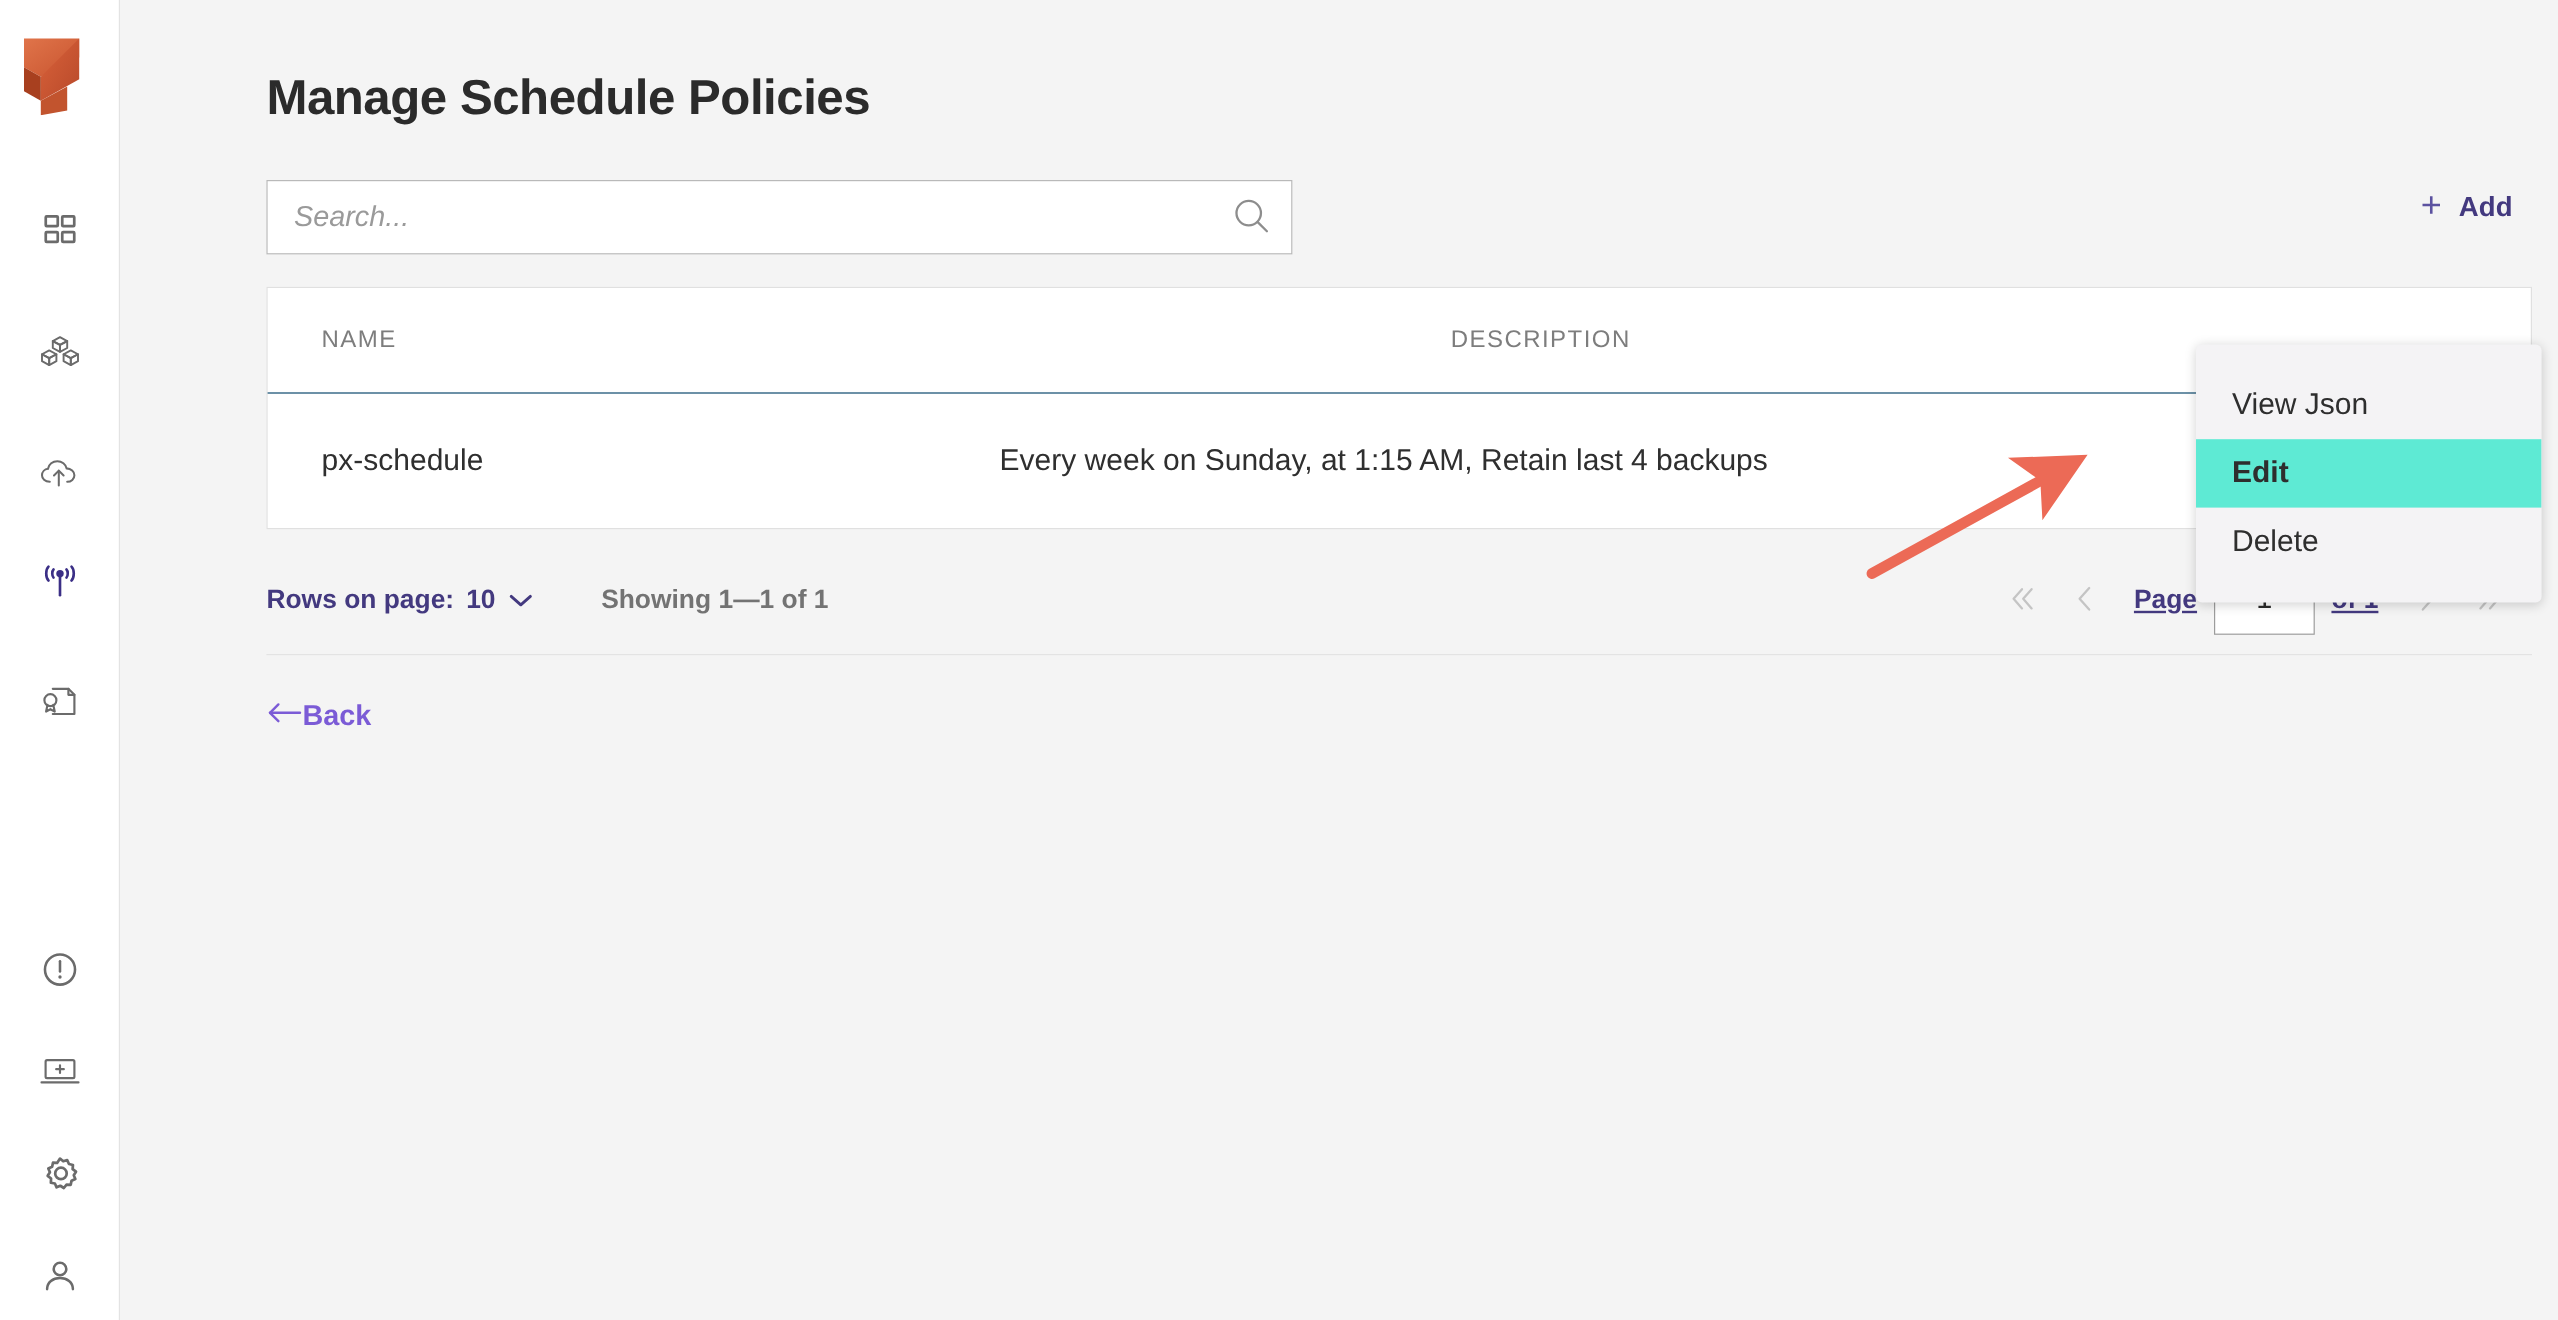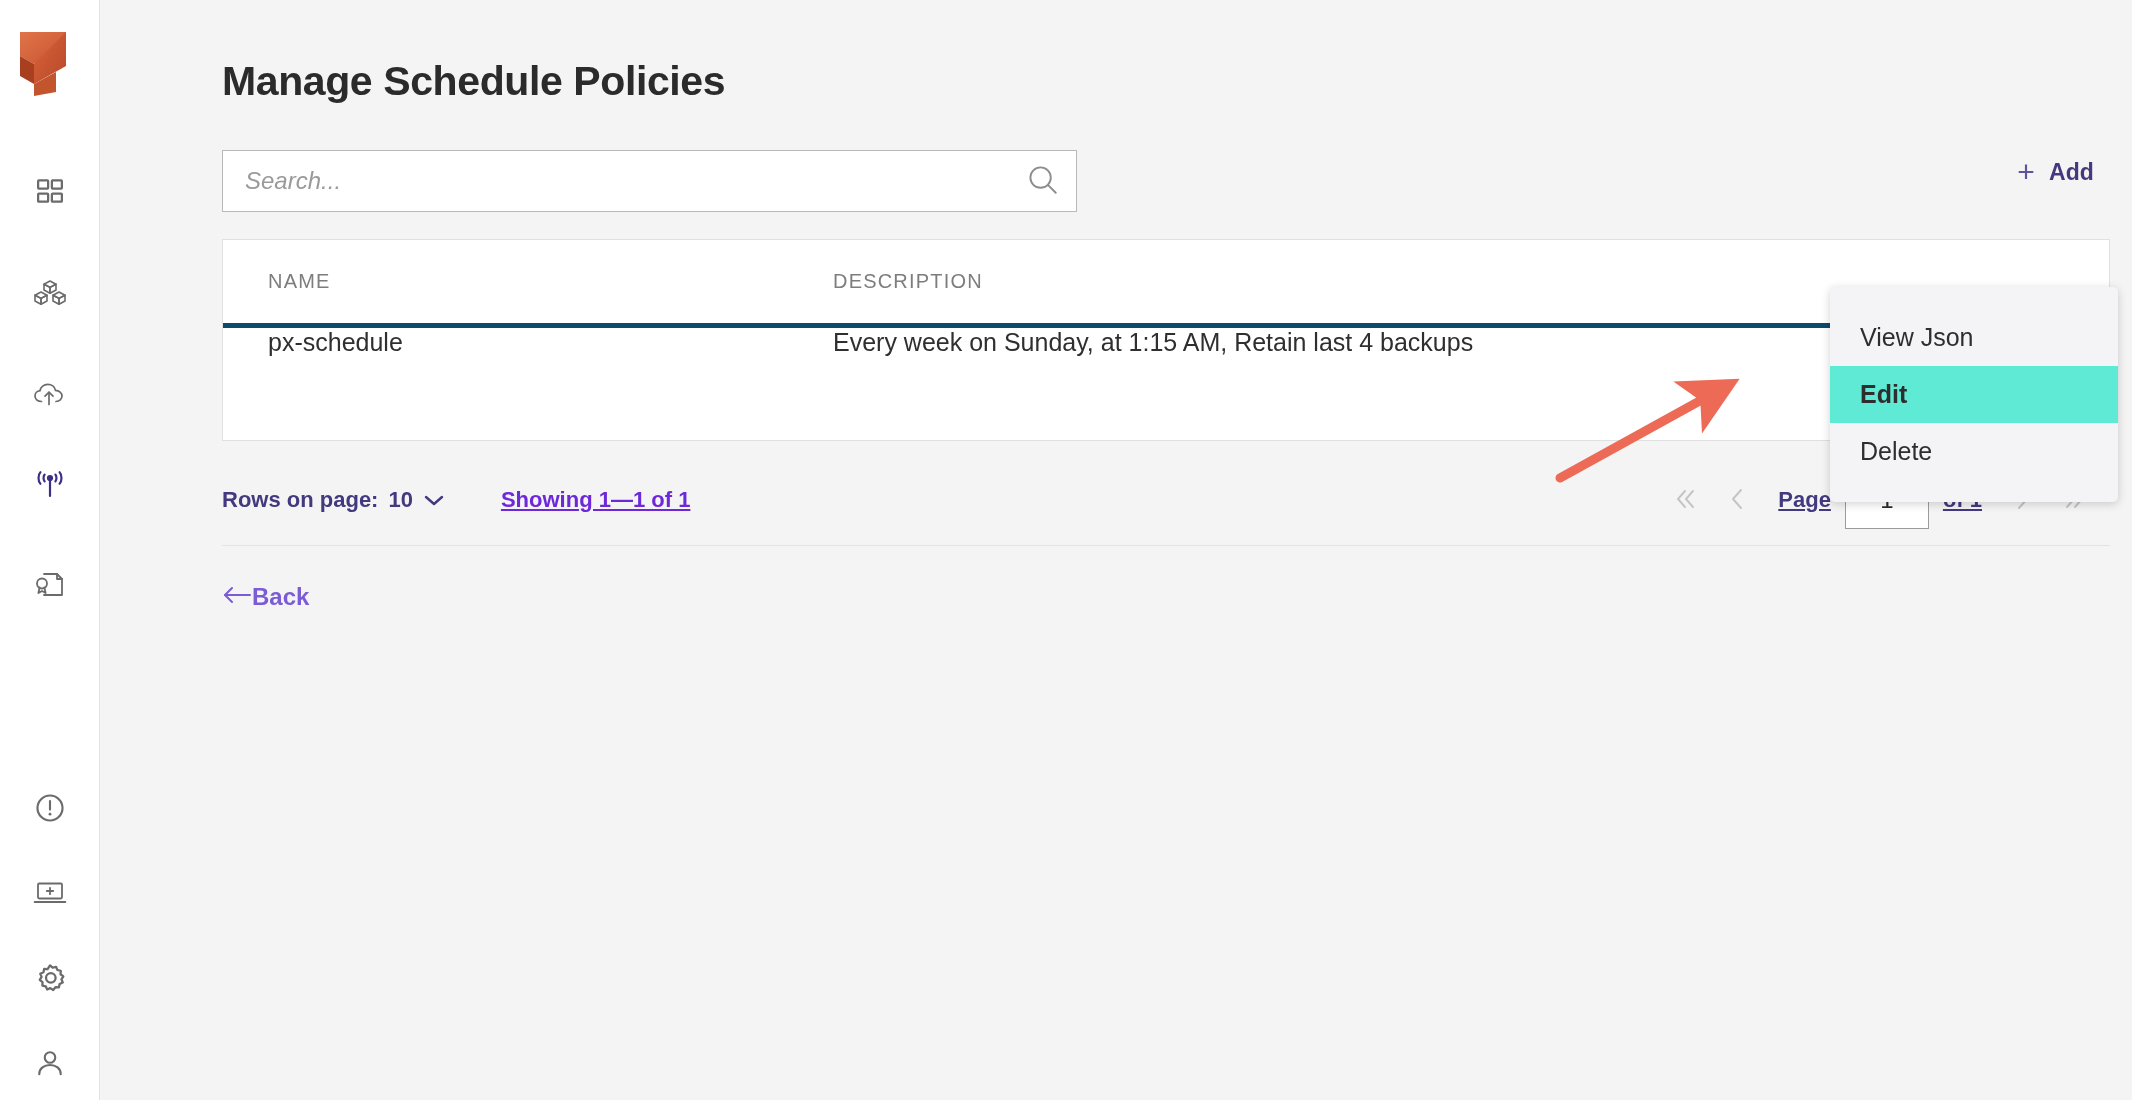--- a/index.html
+++ b/index.html
@@ -76,30 +76,31 @@
   .add-plus { font-size: 30px; font-weight: 400; line-height: 1; color:#5c52a0;}
 
   
   .table-card {
     position: absolute; left: 122px; top: 239px;
     width: 1888px; background: #ffffff;
     border: 1px solid #e0e0e0;
   }
   .thead {
     height: 88px; display: flex; align-items: center;
-    border-bottom: 5px solid #0c4a6e;
+    border-bottom: 1px solid #0c4a6e;
+    justify-content: space-between;
   }
   .th {
     font-size: 20px; color: #7d7d7d; letter-spacing: 1.2px;
     font-family: "Liberation Sans", sans-serif;
   }
   .th-name { padding-left: 45px; width: 610px; }
   .th-desc { width: 900px; }
   .trow {
-    height: 112px; display: flex; align-items: flex-start;
+    height: 112px; display: flex; align-items: center;
     position: relative;
   }
   .td { font-size: 25px; color: #2f2f2f; }
   .td-name { padding-left: 45px; width: 610px; }
   .td-desc { width: 900px; }
   .kebab {
     position: absolute; right: 28px; top: 50%;
     transform: translateY(-50%);
     width: 46px; height: 52px; cursor: pointer;
     display: flex; flex-direction: column; align-items: center;
@@ -134,23 +135,22 @@
     position: absolute; left: 0; top: 0;
     display: flex; align-items: center; gap: 56px;
     height: 60px;
   }
   .rows-sel {
     display: flex; align-items: center; gap: 10px;
     color: #43397f; font-size: 22px; font-weight: 700; cursor: pointer;
     font-family: "Liberation Sans", sans-serif;
   }
   .showing {
-    color: #6d28d9; font-size: 22px; font-weight: 700;
-    font-family: "Liberation Sans", sans-serif;
-    text-decoration: underline;
+    color: #737373; font-size: 22px; font-weight: 700;
+    font-family: "Liberation Sans", sans-serif;
   }
   .pg-right {
     position: absolute; right: 10px; top: 0;
     display: flex; align-items: center; gap: 0; height: 60px;
   }
   .pg-arrow {
     width: 52px; height: 52px; display: flex;
     align-items: center; justify-content: center;
     background: transparent; border: 0; cursor: pointer;
   }

